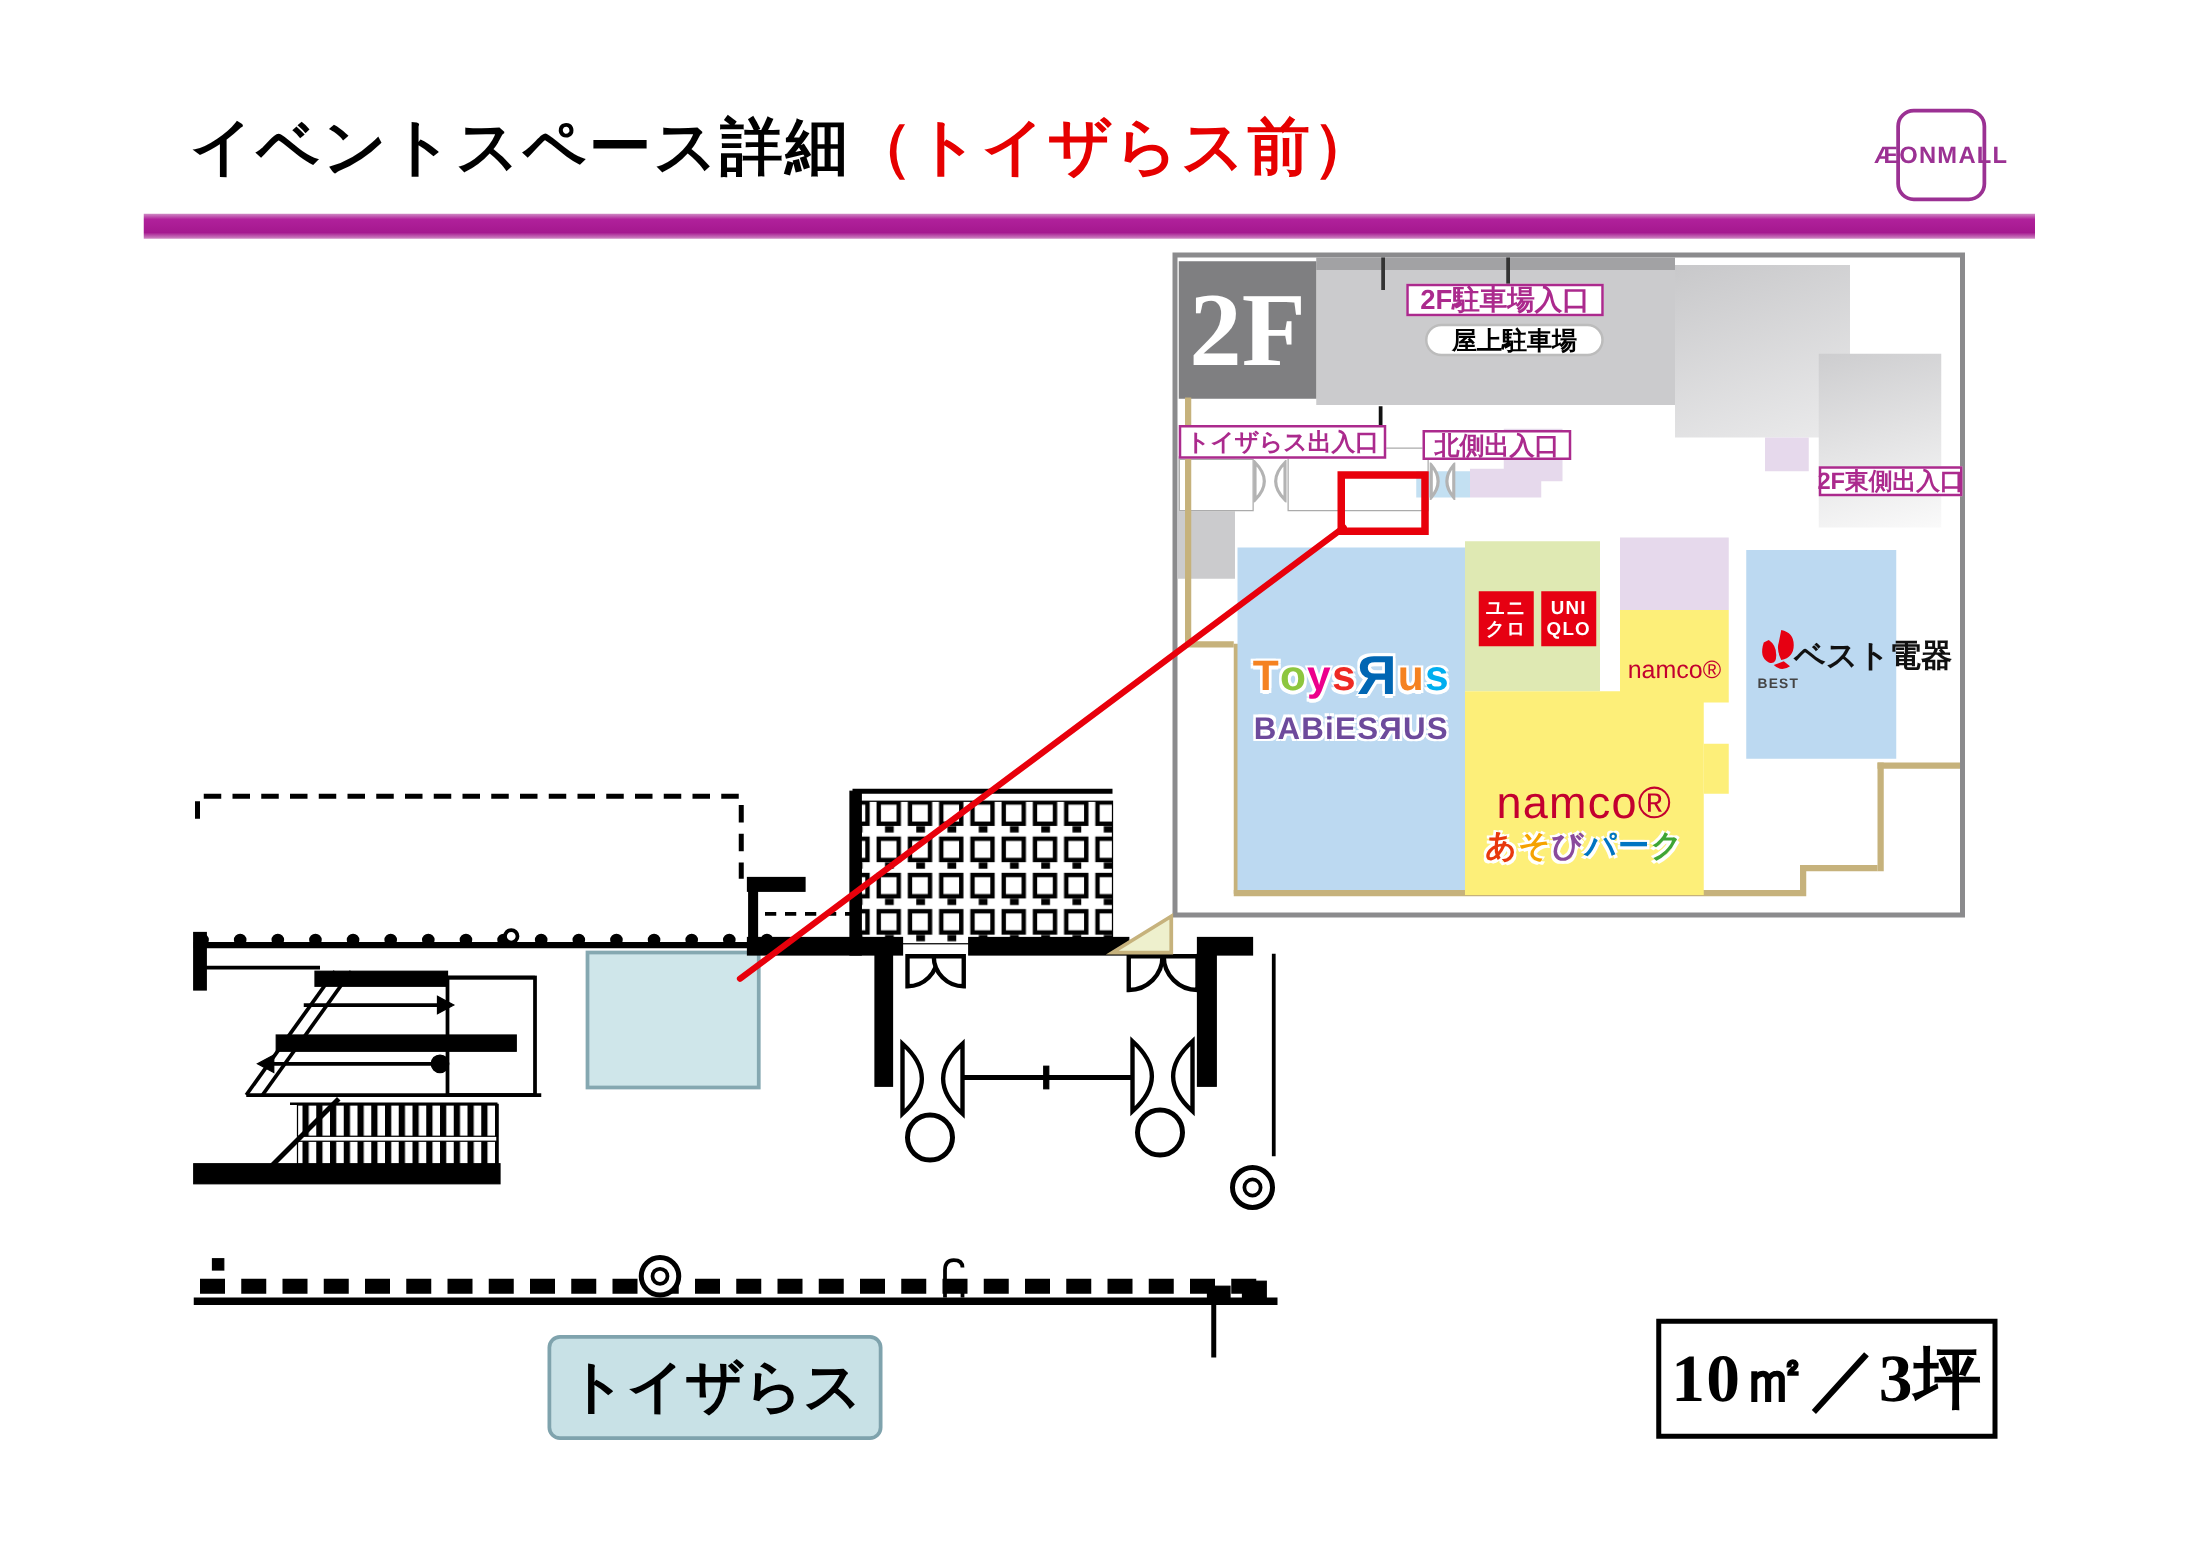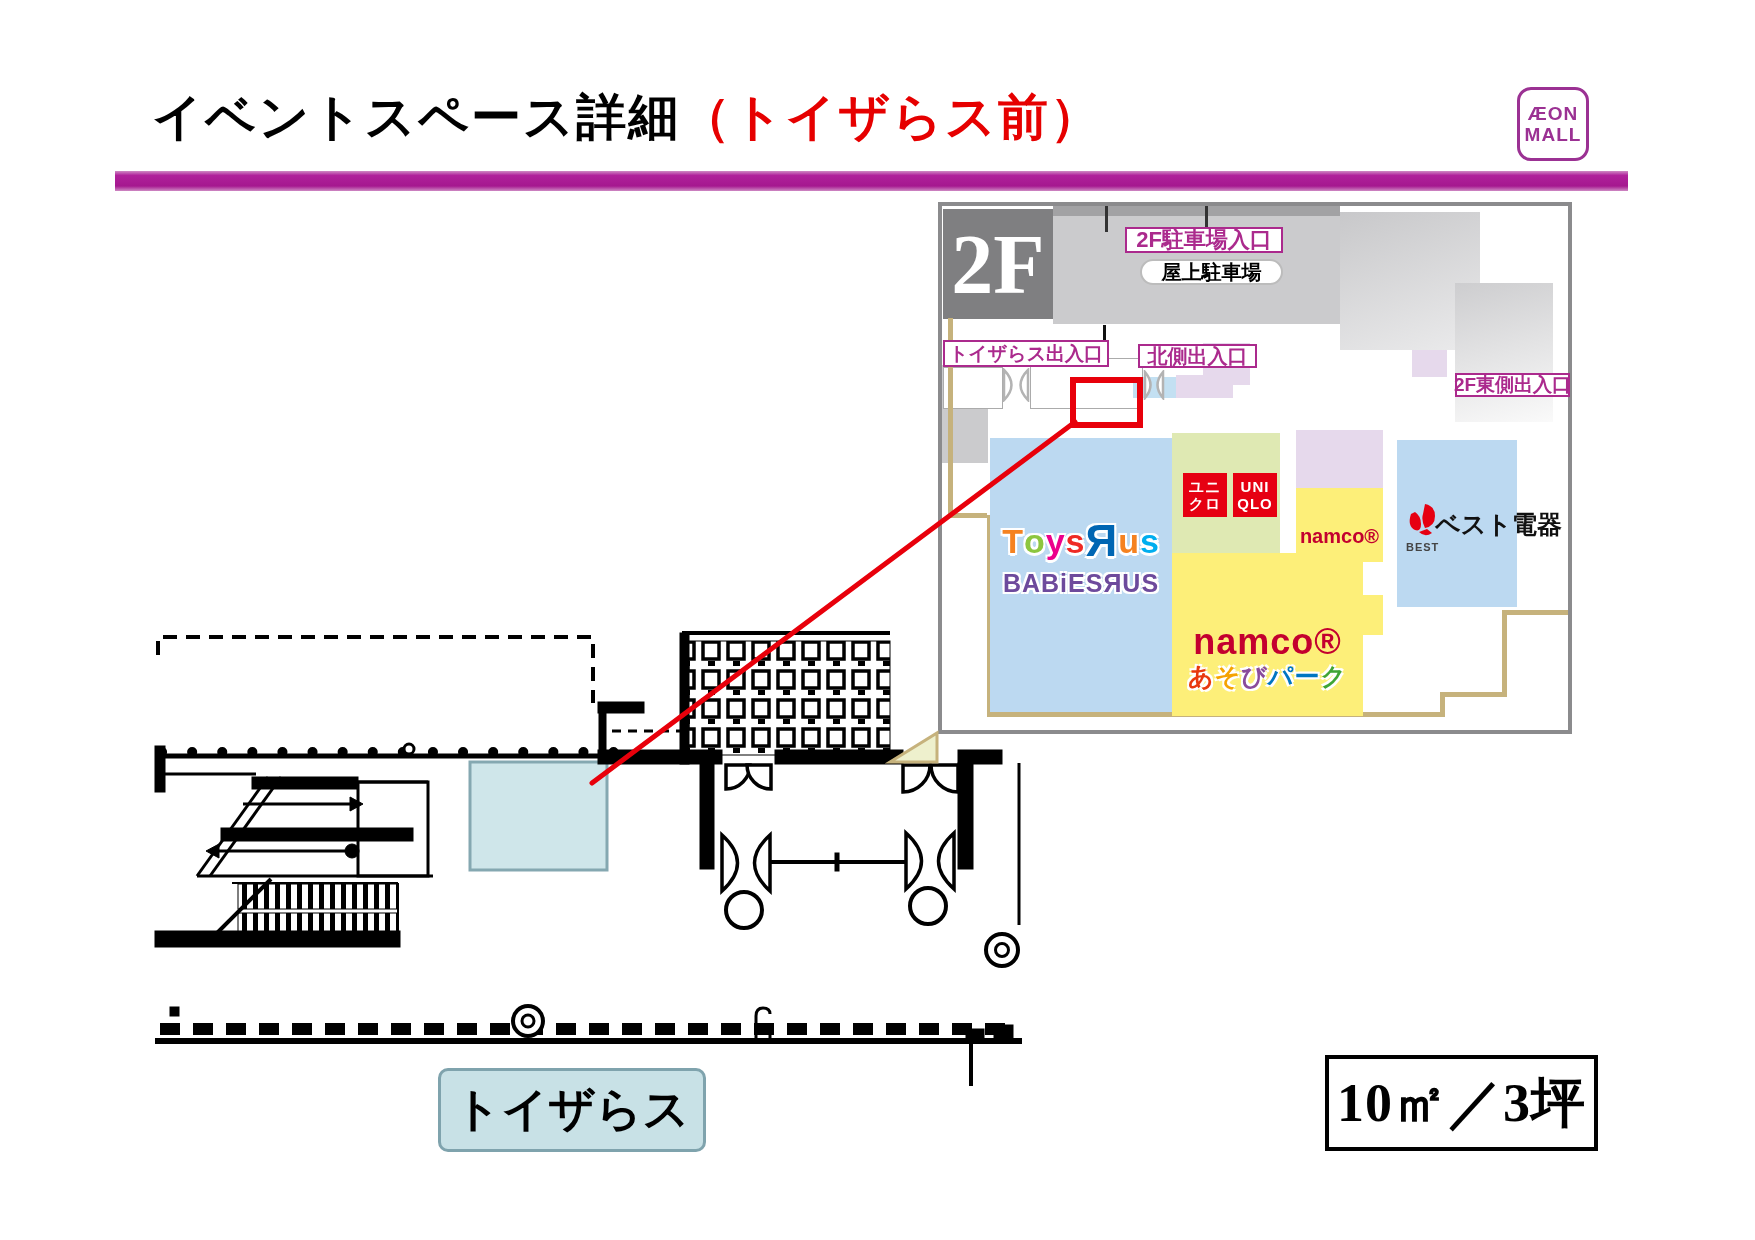--- a/index.html
+++ b/index.html
@@ -5,42 +5,42 @@
   html,body{margin:0;padding:0;background:#fff;}
   #page{position:relative;width:1755px;height:1240px;background:#fff;overflow:hidden;
         font-family:"Liberation Sans",sans-serif;}
   .abs{position:absolute;}
   
   #title{left:152px;top:84px;font-size:50px;font-weight:700;letter-spacing:2px;white-space:nowrap;color:#000;}
   #title .red{color:#e60000;}
   #title-bar{left:115px;top:171px;width:1513px;height:20px;
      background:linear-gradient(180deg,#cf8ac4 0%,#b0219b 22%,#a5188f 75%,#cf8ac4 100%);}
   #aeon-logo{left:1517px;top:87px;width:66px;height:68px;border:3px solid #9b3193;border-radius:14px;
-     display:flex;flex-direction:column;align-items:center;justify-content:center;
+     display:flex;flex-direction:row;align-items:center;justify-content:center;
      color:#9b3193;font-weight:700;font-size:19px;line-height:21px;letter-spacing:1px;background:#fff;}
   
   #mall-map{left:938px;top:202px;width:634px;height:532px;border:4px solid #8b8b8d;background:#fff;box-sizing:border-box;z-index:1;}
   #mall-map .abs{box-sizing:border-box;}
   .floor-badge{left:1px;top:3px;width:110px;height:110px;background:#7f7f81;color:#fff;
      font-family:"Liberation Serif",serif;font-weight:700;font-size:84px;display:flex;align-items:center;justify-content:center;}
   .maglabel{background:#fff;border:2.5px solid #ab2a8d;color:#ab2a8d;font-weight:700;
      display:flex;align-items:center;justify-content:center;white-space:nowrap;z-index:4;}
   .graypill{background:#fff;border:2px solid #bcbcbc;border-radius:14px;color:#000000;font-weight:700;
      display:flex;align-items:center;justify-content:center;white-space:nowrap;}
   .olrect{border:1.5px solid #ababab;background:#fff;}
   .khaki{background:#c6b27c;}
   .store-logo{display:flex;align-items:center;justify-content:center;white-space:nowrap;}
   .toysrus-txt{font-weight:700;font-size:34px;letter-spacing:1px;
      text-shadow:-2px -2px 0 #fff,2px -2px 0 #fff,-2px 2px 0 #fff,2px 2px 0 #fff,0 3px 0 #fff;}
   .toysrus-txt span:nth-child(5){font-size:44px;}
   .babies-txt{font-weight:700;font-size:25px;color:#6d4a9c;letter-spacing:1px;
      text-shadow:-2px -2px 0 #fff,2px -2px 0 #fff,-2px 2px 0 #fff,2px 2px 0 #fff;}
   .uniqlo-sq{background:#e60012;color:#fff;font-weight:700;font-size:15px;line-height:17px;
      display:flex;flex-direction:column;align-items:center;justify-content:center;letter-spacing:1px;}
-  .namco-red{color:#c3002f;font-weight:700;}
+  .namco-red{color:#c3002f;font-weight:400;}
   .asobi{font-weight:700;font-size:25px;letter-spacing:1px;
      text-shadow:-2px -2px 0 #fff,2px -2px 0 #fff,-2px 2px 0 #fff,2px 2px 0 #fff;}
   
   #overlay{left:0;top:0;z-index:2;pointer-events:none;}
   
   #plan-store-label{left:438px;top:1068px;width:262px;height:78px;background:#c8e1e6;border:3px solid #7fa3ad;
      border-radius:10px;display:flex;align-items:center;justify-content:center;
      font-size:46px;font-weight:700;color:#000;z-index:3;text-align:right;}
   #area-box{left:1325px;top:1055px;width:265px;height:88px;border:4px solid #000;background:#fff;
      display:flex;align-items:center;justify-content:center;font-family:"Liberation Serif",serif;

